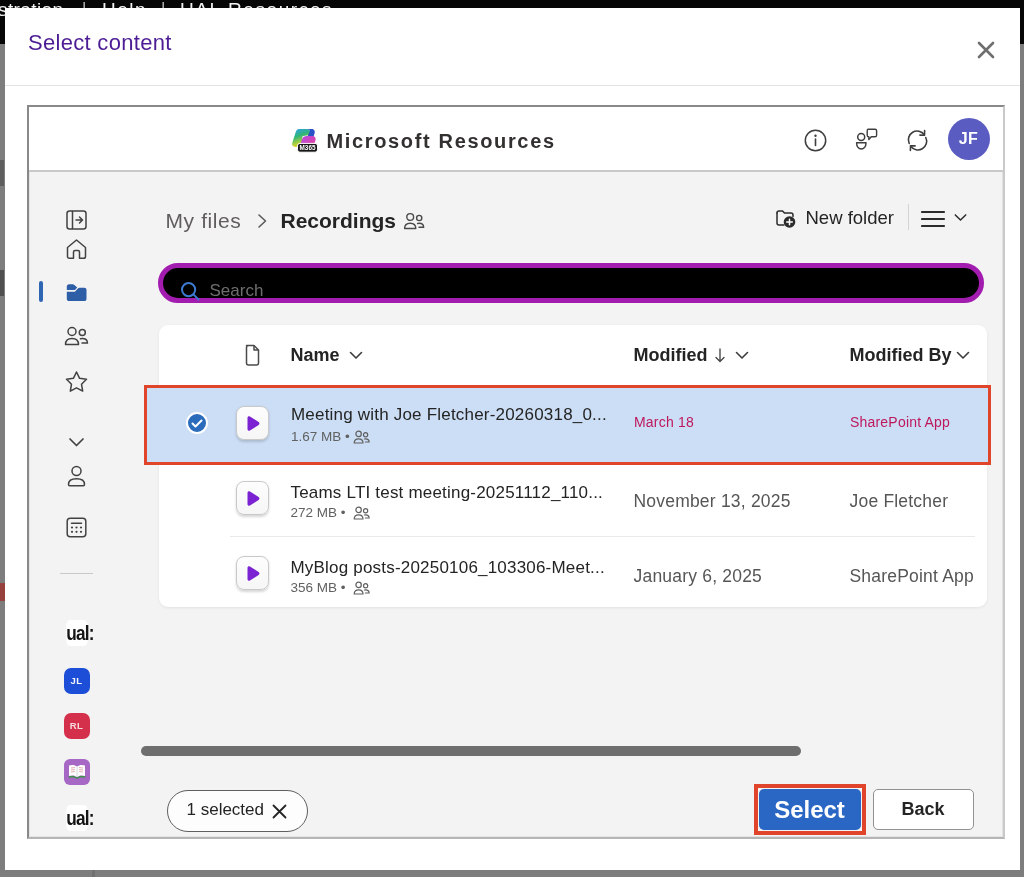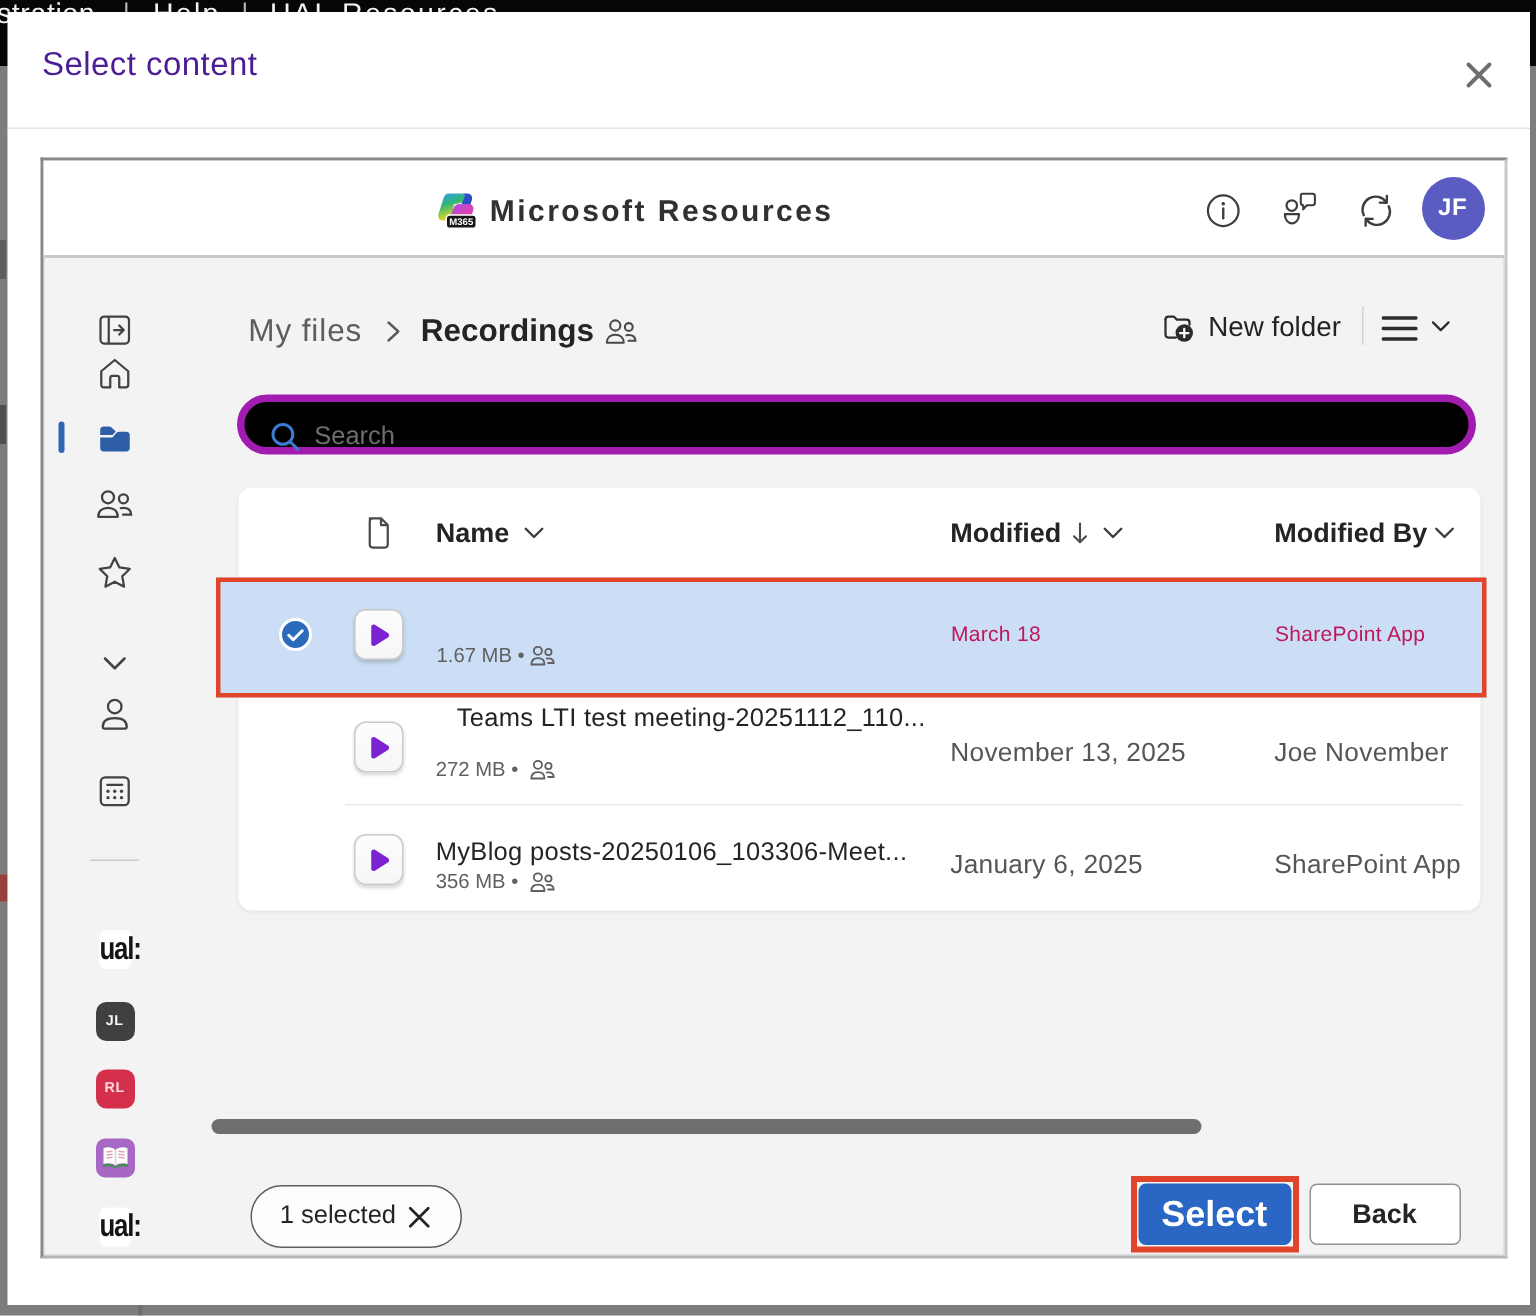--- a/index.html
+++ b/index.html
@@ -182,21 +182,21 @@
           <circle cx="10.5" cy="10.5" r="1.1" fill="#424242"></circle>
           <circle cx="15" cy="10.5" r="1.1" fill="#424242"></circle>
         <circle cx="6" cy="14.8" r="1.1" fill="#424242"></circle>
           <circle cx="10.5" cy="14.8" r="1.1" fill="#424242"></circle>
           <circle cx="15" cy="14.8" r="1.1" fill="#424242"></circle>
       </svg>
 
       <div class="abs" style="left:31px;top:466px;width:33px;height:1px;background:#c9c9c9;"></div>
 
       <div class="abs" style="left:35px;top:513px;width:26px;height:26px;border-radius:5px;background:#fff;color:#151515;font-size:21px;font-weight:bold;text-align:center;line-height:26px;letter-spacing:-1px;transform:scaleX(0.82);">ual:</div>
-      <div class="abs" style="left:35px;top:561px;width:26px;height:26px;border-radius:7px;background:#404040;color:#f5f5f5;font-size:9.5px;font-weight:700;text-align:center;line-height:26px;letter-spacing:0.5px;">JL</div>
+      <div class="abs" style="left:35px;top:561px;width:26px;height:26px;border-radius:7px;background:#1d4ed8;color:#f5f5f5;font-size:9.5px;font-weight:700;text-align:center;line-height:26px;letter-spacing:0.5px;">JL</div>
       <div class="abs" style="left:35px;top:606px;width:26px;height:26px;border-radius:7px;background:#d5304b;color:#f8dade;font-size:9.5px;font-weight:600;text-align:center;line-height:26px;letter-spacing:0.5px;">RL</div>
       <div class="abs" style="left:35px;top:652px;width:26px;height:26px;border-radius:6px;background:#a768c5;">
         <svg style="margin:5px 0 0 3px;" width="20" height="16" viewBox="0 0 20 16">
           <path d="M1.5 12.5 C4.5 11.3 7.5 11.7 10 13.5 C12.5 11.7 15.5 11.3 18.5 12.5 L18.2 14 C15.5 13.2 12.4 13.5 10 15 C7.6 13.5 4.5 13.2 1.8 14 Z" fill="#3f8f4d"></path>
           <path d="M2 1.5 C5 0.4 8 0.8 10 2.6 C12 0.8 15 0.4 18 1.5 L18 12 C15 11 12 11.4 10 13 C8 11.4 5 11 2 12 Z" fill="#fdfdfd"></path>
           <path d="M10 2.6 L10 13" stroke="#d8d8d8" stroke-width="1"></path>
           <path d="M4 4 L8 3.5 M4 6 L8 5.5 M4 8 L8 7.5 M12 3.5 L16 4 M12 5.5 L16 6 M12 7.5 L16 8" stroke="#e3a7b2" stroke-width="0.9"></path>
         </svg>
       </div>
       <div class="abs" style="left:35px;top:698px;width:26px;height:26px;border-radius:5px;background:#fff;color:#151515;font-size:21px;font-weight:bold;text-align:center;line-height:26px;letter-spacing:-1px;transform:scaleX(0.82);">ual:</div>
@@ -258,30 +258,30 @@
       </svg>
       <div class="abs hname" style="left:691px;top:20px;">Modified By</div>
       <svg class="abs" style="left:797px;top:26px;" width="14" height="9" viewBox="0 0 14 9">
         <path d="M1.5 1.5 L7 7 L12.5 1.5" fill="none" stroke="#3c3c3c" stroke-width="1.6" stroke-linecap="round" stroke-linejoin="round"></path>
       </svg>
 
       <div class="abs ptile" style="left:77px;top:156px;"></div>
       <svg class="abs" style="left:86px;top:165px;" width="16" height="17" viewBox="0 0 16 17">
         <path d="M2.5 2.8 C2.5 1.6 3.8 0.9 4.9 1.5 L13.6 7 C14.7 7.7 14.7 9.3 13.6 10 L4.9 15.5 C3.8 16.1 2.5 15.4 2.5 14.2 Z" fill="#7b22d3"></path>
       </svg>
-      <div class="abs rowtitle" style="left:132px;top:144px;margin-left:14px;">Teams LTI test meeting-20251112_110...</div>
+      <div class="abs rowtitle" style="left:132px;top:158px;">Teams LTI test meeting-20251112_110...</div>
       <div class="abs rowsub" style="left:132px;top:180px;">272 MB •</div>
       <svg class="abs" style="left:194px;top:181px;" width="17" height="15" viewBox="0 0 17 15">
         <circle cx="5.6" cy="3.9" r="2.7" fill="none" stroke="#5f5f5f" stroke-width="1.2"></circle>
         <circle cx="12.6" cy="4.7" r="2.1" fill="none" stroke="#5f5f5f" stroke-width="1.2"></circle>
         <path d="M1.2 13 C1.2 10.2 3.1 8.8 5.6 8.8 C8.1 8.8 10 10.2 10 13 Z" fill="none" stroke="#5f5f5f" stroke-width="1.2" stroke-linejoin="round"></path>
         <path d="M11.4 9 C11.8 8.9 12.2 8.9 12.6 8.9 C14.6 8.9 16.1 9.9 16.1 12 L12.4 12" fill="none" stroke="#5f5f5f" stroke-width="1.2" stroke-linecap="round"></path>
       </svg>
       <div class="abs colval2" style="left:475px;top:166px;">November 13, 2025</div>
-      <div class="abs colval2" style="left:691px;top:166px;">Joe November</div>
+      <div class="abs colval2" style="left:691px;top:166px;">Joe Fletcher</div>
 
       <div class="abs ptile" style="left:77px;top:231px;"></div>
       <svg class="abs" style="left:86px;top:240px;" width="16" height="17" viewBox="0 0 16 17">
         <path d="M2.5 2.8 C2.5 1.6 3.8 0.9 4.9 1.5 L13.6 7 C14.7 7.7 14.7 9.3 13.6 10 L4.9 15.5 C3.8 16.1 2.5 15.4 2.5 14.2 Z" fill="#7b22d3"></path>
       </svg>
       <div class="abs rowtitle" style="left:132px;top:233px;">MyBlog posts-20250106_103306-Meet...</div>
       <div class="abs rowsub" style="left:132px;top:255px;">356 MB •</div>
       <svg class="abs" style="left:194px;top:256px;" width="17" height="15" viewBox="0 0 17 15">
         <circle cx="5.6" cy="3.9" r="2.7" fill="none" stroke="#5f5f5f" stroke-width="1.2"></circle>
         <circle cx="12.6" cy="4.7" r="2.1" fill="none" stroke="#5f5f5f" stroke-width="1.2"></circle>
@@ -296,20 +296,21 @@
     <div class="abs" id="selrow">
       <div class="abs" style="left:39px;top:24px;width:22px;height:22px;border-radius:50%;background:#2a6cbb;border:2px solid #fff;">
         <svg width="18" height="18" viewBox="0 0 18 18">
             <path d="M4.5 9.5 L7.5 12.5 L13.5 6.5" fill="none" stroke="#fff" stroke-width="2" stroke-linecap="round" stroke-linejoin="round"></path>
           </svg>
       </div>
       <div class="abs ptile" style="left:89px;top:18px;"></div>
       <svg class="abs" style="left:98px;top:27px;" width="16" height="17" viewBox="0 0 16 17">
         <path d="M2.5 2.8 C2.5 1.6 3.8 0.9 4.9 1.5 L13.6 7 C14.7 7.7 14.7 9.3 13.6 10 L4.9 15.5 C3.8 16.1 2.5 15.4 2.5 14.2 Z" fill="#7b22d3"></path>
       </svg>
+      <div class="abs rowtitle" style="left:144px;top:17.5px;">Meeting with Joe Fletcher-20260318_0...</div>
       <div class="abs rowsub" style="left:144px;top:41px;">1.67 MB •</div>
       <svg class="abs" style="left:206px;top:42px;" width="17" height="15" viewBox="0 0 17 15">
         <circle cx="5.6" cy="3.9" r="2.7" fill="none" stroke="#5f5f5f" stroke-width="1.2"></circle>
         <circle cx="12.6" cy="4.7" r="2.1" fill="none" stroke="#5f5f5f" stroke-width="1.2"></circle>
         <path d="M1.2 13 C1.2 10.2 3.1 8.8 5.6 8.8 C8.1 8.8 10 10.2 10 13 Z" fill="none" stroke="#5f5f5f" stroke-width="1.2" stroke-linejoin="round"></path>
         <path d="M11.4 9 C11.8 8.9 12.2 8.9 12.6 8.9 C14.6 8.9 16.1 9.9 16.1 12 L12.4 12" fill="none" stroke="#5f5f5f" stroke-width="1.2" stroke-linecap="round"></path>
       </svg>
       <div class="abs colval" style="left:487px;top:26.5px;">March 18</div>
       <div class="abs colval" style="left:703px;top:26.5px;">SharePoint App</div>
     </div>

